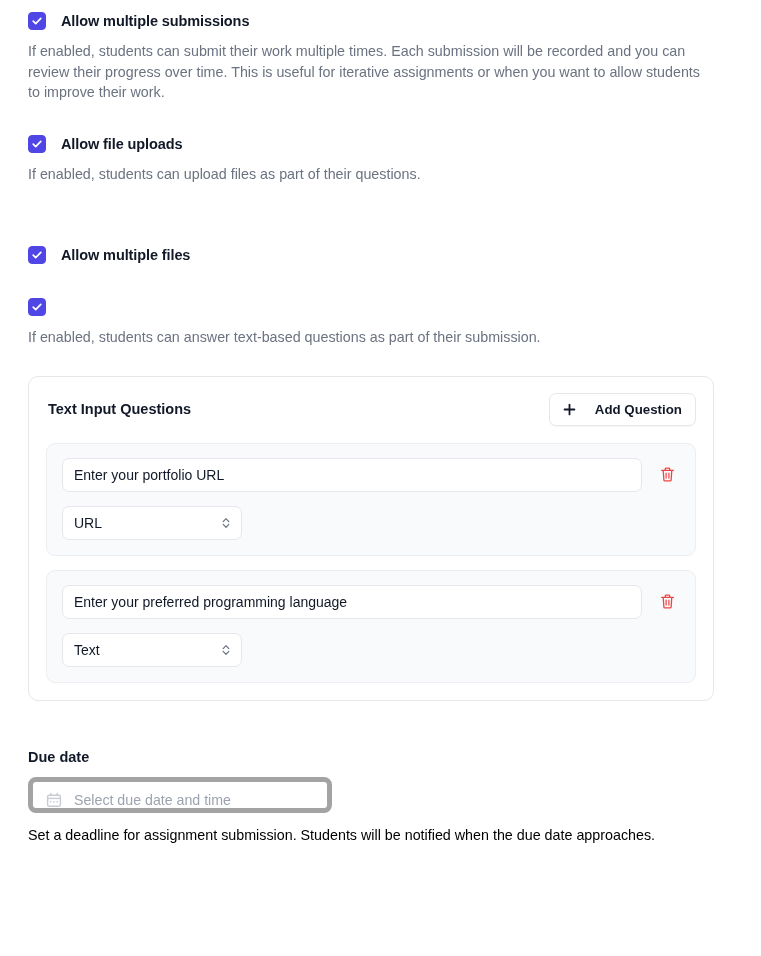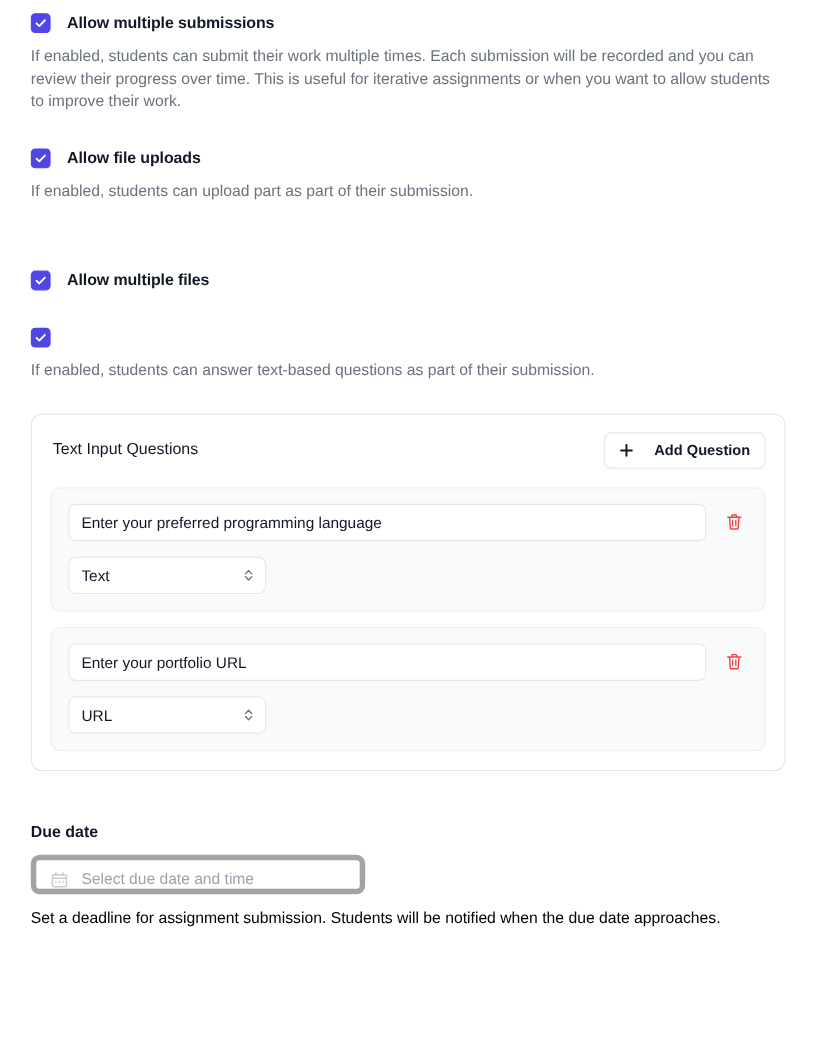--- a/index.html
+++ b/index.html
@@ -75,21 +75,21 @@
     padding: 16px 17px 17px 17px;
   }
   .qcard-head {
     display: flex;
     align-items: center;
     justify-content: space-between;
     margin-bottom: 17px;
   }
   .qcard-title {
     font-size: 14.5px;
-    font-weight: 400;
+    font-weight: 700;
     color: #111827;
     padding-left: 2px;
   }
   .add-btn {
     display: inline-flex;
     align-items: center;
     gap: 19px;
     border: 1px solid #e5e7eb;
     background: #ffffff;
     border-radius: 7px;
@@ -219,21 +219,21 @@
 
   <div class="option">
     <div class="option-head">
       <span class="cbox on">
         <svg width="12" height="12" viewBox="0 0 12 12">
           <path d="M2.2 6.2 L4.7 8.7 L9.8 3.4" fill="none" stroke="#ffffff" stroke-width="1.7" stroke-linecap="round" stroke-linejoin="round"></path>
         </svg>
       </span>
       <span class="option-label">Allow file uploads</span>
     </div>
-    <p class="option-desc">If enabled, students can upload part as part of their submission.</p>
+    <p class="option-desc">If enabled, students can upload files as part of their questions.</p>
   </div>
 
   <div class="gap-a"></div>
 
   <div class="option">
   </div>
 
   <div class="gap-a"></div>
 
   <div class="option">
@@ -262,20 +262,43 @@
 
   <div class="qcard">
     <div class="qcard-head">
       <div class="qcard-title">Text Input Questions</div>
       <button class="add-btn">
         <svg class="plus-icon" width="13" height="13" viewBox="0 0 13 13">
           <path d="M6.5 1.6 V11.4 M1.6 6.5 H11.4" stroke="#111827" stroke-width="1.8" stroke-linecap="round"></path>
         </svg>
         <span>Add Question</span>
       </button>
+    </div>
+
+    <div class="qitem">
+      <div class="qrow">
+        <input class="qinput" type="text" value="Enter your portfolio URL" style="">
+        <button class="trash-btn">
+          <svg width="17" height="17" viewBox="0 0 17 17">
+            <path d="M2.6 4.3 H14.4" stroke="#ef4444" stroke-width="1.3" stroke-linecap="round"></path>
+            <path d="M6.3 4.3 V2.9 a0.8 0.8 0 0 1 0.8 -0.8 h2.8 a0.8 0.8 0 0 1 0.8 0.8 V4.3" fill="none" stroke="#ef4444" stroke-width="1.3" stroke-linejoin="round"></path>
+            <path d="M4.2 4.3 L4.9 14.1 a0.9 0.9 0 0 0 0.9 0.8 h5.4 a0.9 0.9 0 0 0 0.9 -0.8 L12.8 4.3" fill="none" stroke="#ef4444" stroke-width="1.3" stroke-linejoin="round"></path>
+            <path d="M7.1 7.0 V12.1 M9.9 7.0 V12.1" stroke="#ef4444" stroke-width="1.2" stroke-linecap="round"></path>
+          </svg>
+        </button>
+      </div>
+      <div class="qselect-wrap">
+        <select class="qselect">
+          <option>URL</option>
+        </select>
+        <svg class="stepper-icon" width="10" height="15" viewBox="0 0 10 15">
+          <path d="M2.2 6.2 L5 3.2 L7.8 6.2" fill="none" stroke="#6b7280" stroke-width="1.2" stroke-linecap="round" stroke-linejoin="round"></path>
+          <path d="M2.2 8.8 L5 11.8 L7.8 8.8" fill="none" stroke="#6b7280" stroke-width="1.2" stroke-linecap="round" stroke-linejoin="round"></path>
+        </svg>
+      </div>
     </div>
 
     <div class="qitem">
       <div class="qrow">
         <input class="qinput" type="text" value="Enter your preferred programming language" style="">
         <button class="trash-btn">
           <svg width="17" height="17" viewBox="0 0 17 17">
             <path d="M2.6 4.3 H14.4" stroke="#ef4444" stroke-width="1.3" stroke-linecap="round"></path>
             <path d="M6.3 4.3 V2.9 a0.8 0.8 0 0 1 0.8 -0.8 h2.8 a0.8 0.8 0 0 1 0.8 0.8 V4.3" fill="none" stroke="#ef4444" stroke-width="1.3" stroke-linejoin="round"></path>
             <path d="M4.2 4.3 L4.9 14.1 a0.9 0.9 0 0 0 0.9 0.8 h5.4 a0.9 0.9 0 0 0 0.9 -0.8 L12.8 4.3" fill="none" stroke="#ef4444" stroke-width="1.3" stroke-linejoin="round"></path>
@@ -286,43 +309,20 @@
       <div class="qselect-wrap">
         <select class="qselect">
           <option>Text</option>
         </select>
         <svg class="stepper-icon" width="10" height="15" viewBox="0 0 10 15">
           <path d="M2.2 6.2 L5 3.2 L7.8 6.2" fill="none" stroke="#6b7280" stroke-width="1.2" stroke-linecap="round" stroke-linejoin="round"></path>
           <path d="M2.2 8.8 L5 11.8 L7.8 8.8" fill="none" stroke="#6b7280" stroke-width="1.2" stroke-linecap="round" stroke-linejoin="round"></path>
         </svg>
       </div>
     </div>
-
-    <div class="qitem">
-      <div class="qrow">
-        <input class="qinput" type="text" value="Enter your portfolio URL" style="">
-        <button class="trash-btn">
-          <svg width="17" height="17" viewBox="0 0 17 17">
-            <path d="M2.6 4.3 H14.4" stroke="#ef4444" stroke-width="1.3" stroke-linecap="round"></path>
-            <path d="M6.3 4.3 V2.9 a0.8 0.8 0 0 1 0.8 -0.8 h2.8 a0.8 0.8 0 0 1 0.8 0.8 V4.3" fill="none" stroke="#ef4444" stroke-width="1.3" stroke-linejoin="round"></path>
-            <path d="M4.2 4.3 L4.9 14.1 a0.9 0.9 0 0 0 0.9 0.8 h5.4 a0.9 0.9 0 0 0 0.9 -0.8 L12.8 4.3" fill="none" stroke="#ef4444" stroke-width="1.3" stroke-linejoin="round"></path>
-            <path d="M7.1 7.0 V12.1 M9.9 7.0 V12.1" stroke="#ef4444" stroke-width="1.2" stroke-linecap="round"></path>
-          </svg>
-        </button>
-      </div>
-      <div class="qselect-wrap">
-        <select class="qselect">
-          <option>URL</option>
-        </select>
-        <svg class="stepper-icon" width="10" height="15" viewBox="0 0 10 15">
-          <path d="M2.2 6.2 L5 3.2 L7.8 6.2" fill="none" stroke="#6b7280" stroke-width="1.2" stroke-linecap="round" stroke-linejoin="round"></path>
-          <path d="M2.2 8.8 L5 11.8 L7.8 8.8" fill="none" stroke="#6b7280" stroke-width="1.2" stroke-linecap="round" stroke-linejoin="round"></path>
-        </svg>
-      </div>
-    </div>
   </div>
 
   <div class="due-label">Due date</div>
   <div class="due-field">
     <svg width="16" height="16" viewBox="0 0 16 16">
       <rect x="1.6" y="3.2" width="12.8" height="11" rx="1.6" fill="none" stroke="#c7ccd4" stroke-width="1.4"></rect>
       <path d="M1.6 6.4 H14.4" stroke="#c7ccd4" stroke-width="1.4"></path>
       <path d="M4.8 1.6 V3.6 M11.2 1.6 V3.6" stroke="#c7ccd4" stroke-width="1.5" stroke-linecap="round"></path>
       <circle cx="4.7" cy="9.8" r="0.85" fill="#c7ccd4"></circle>
       <circle cx="8" cy="9.8" r="0.85" fill="#c7ccd4"></circle>

